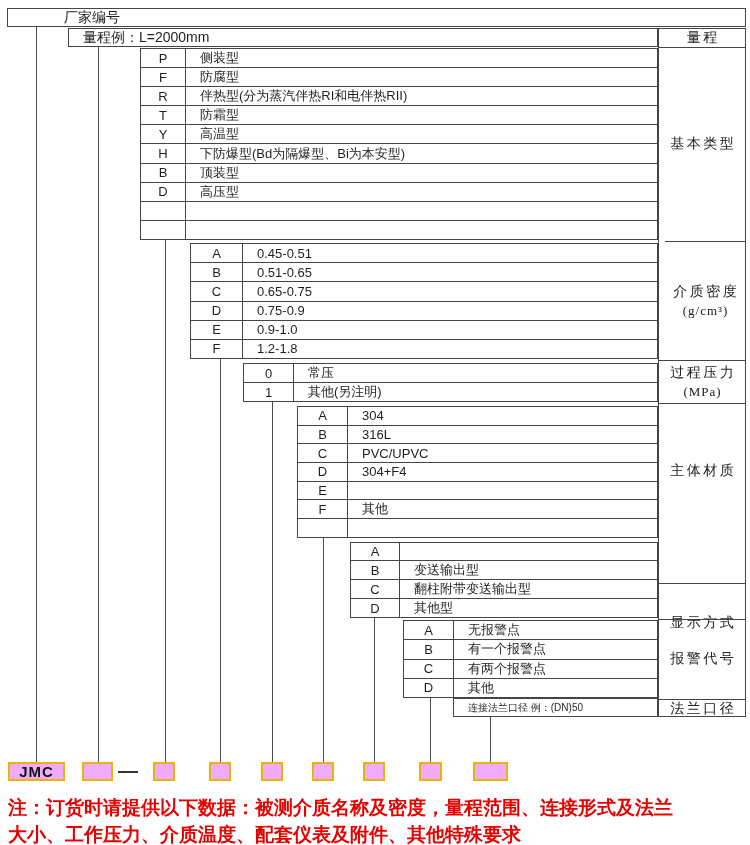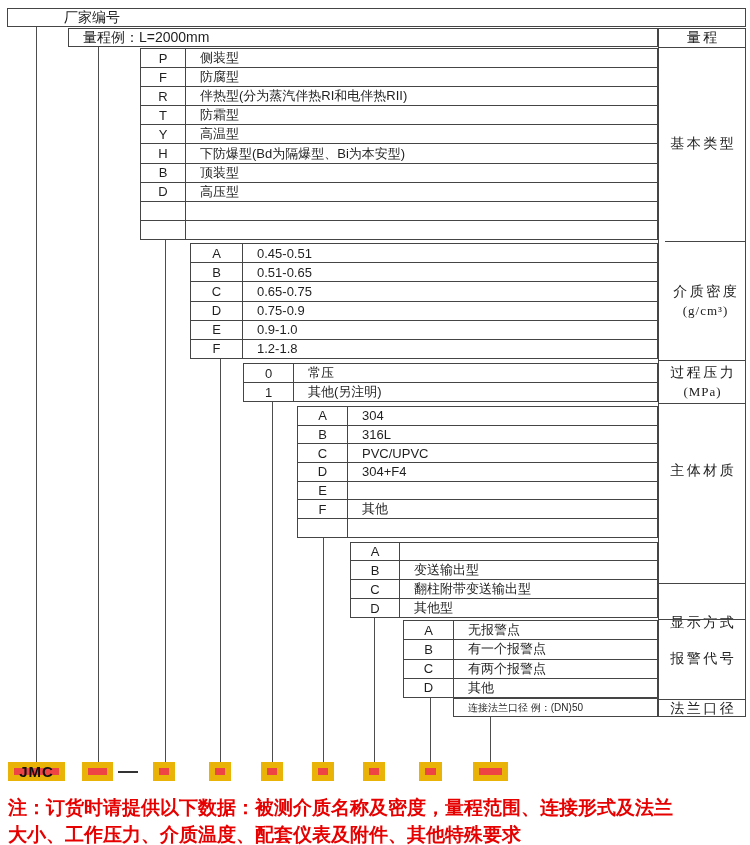--- a/index.html
+++ b/index.html
@@ -26,21 +26,21 @@
   .label-cell {
     position:absolute; left:0; right:0;
     display:flex; flex-direction:column; align-items:center; justify-content:center;
     font-family:"Liberation Serif", serif; font-size:14px; color:#222;
     letter-spacing:2.5px; text-indent:2.5px; box-sizing:border-box;
     border-top:1px solid #454545; text-align:center; line-height:1.35;
   }
   .label-cell.first { border-top:none; }
   .label-sub { font-size:13px; letter-spacing:1px; text-indent:1px; }
   .vline { position:absolute; width:1px; background:#4d4d4d; }
-  .mbox { position:absolute; border:6px solid #eab308; background:#ef4444; box-sizing:border-box; }
+  .mbox { position:absolute; border:2px solid #eab308; background:#f0abfc; box-sizing:border-box; }
   .jmc {
     display:flex; align-items:center; justify-content:center;
     font-weight:bold; font-size:15px; letter-spacing:1px; color:#111;
   }
   .dash { position:absolute; height:2px; background:#333; }
   .note {
     position:absolute; left:8px; top:794px; width:740px;
     color:#e60000; font-weight:bold; font-size:19px; line-height:27px;
     white-space:nowrap;
   }

